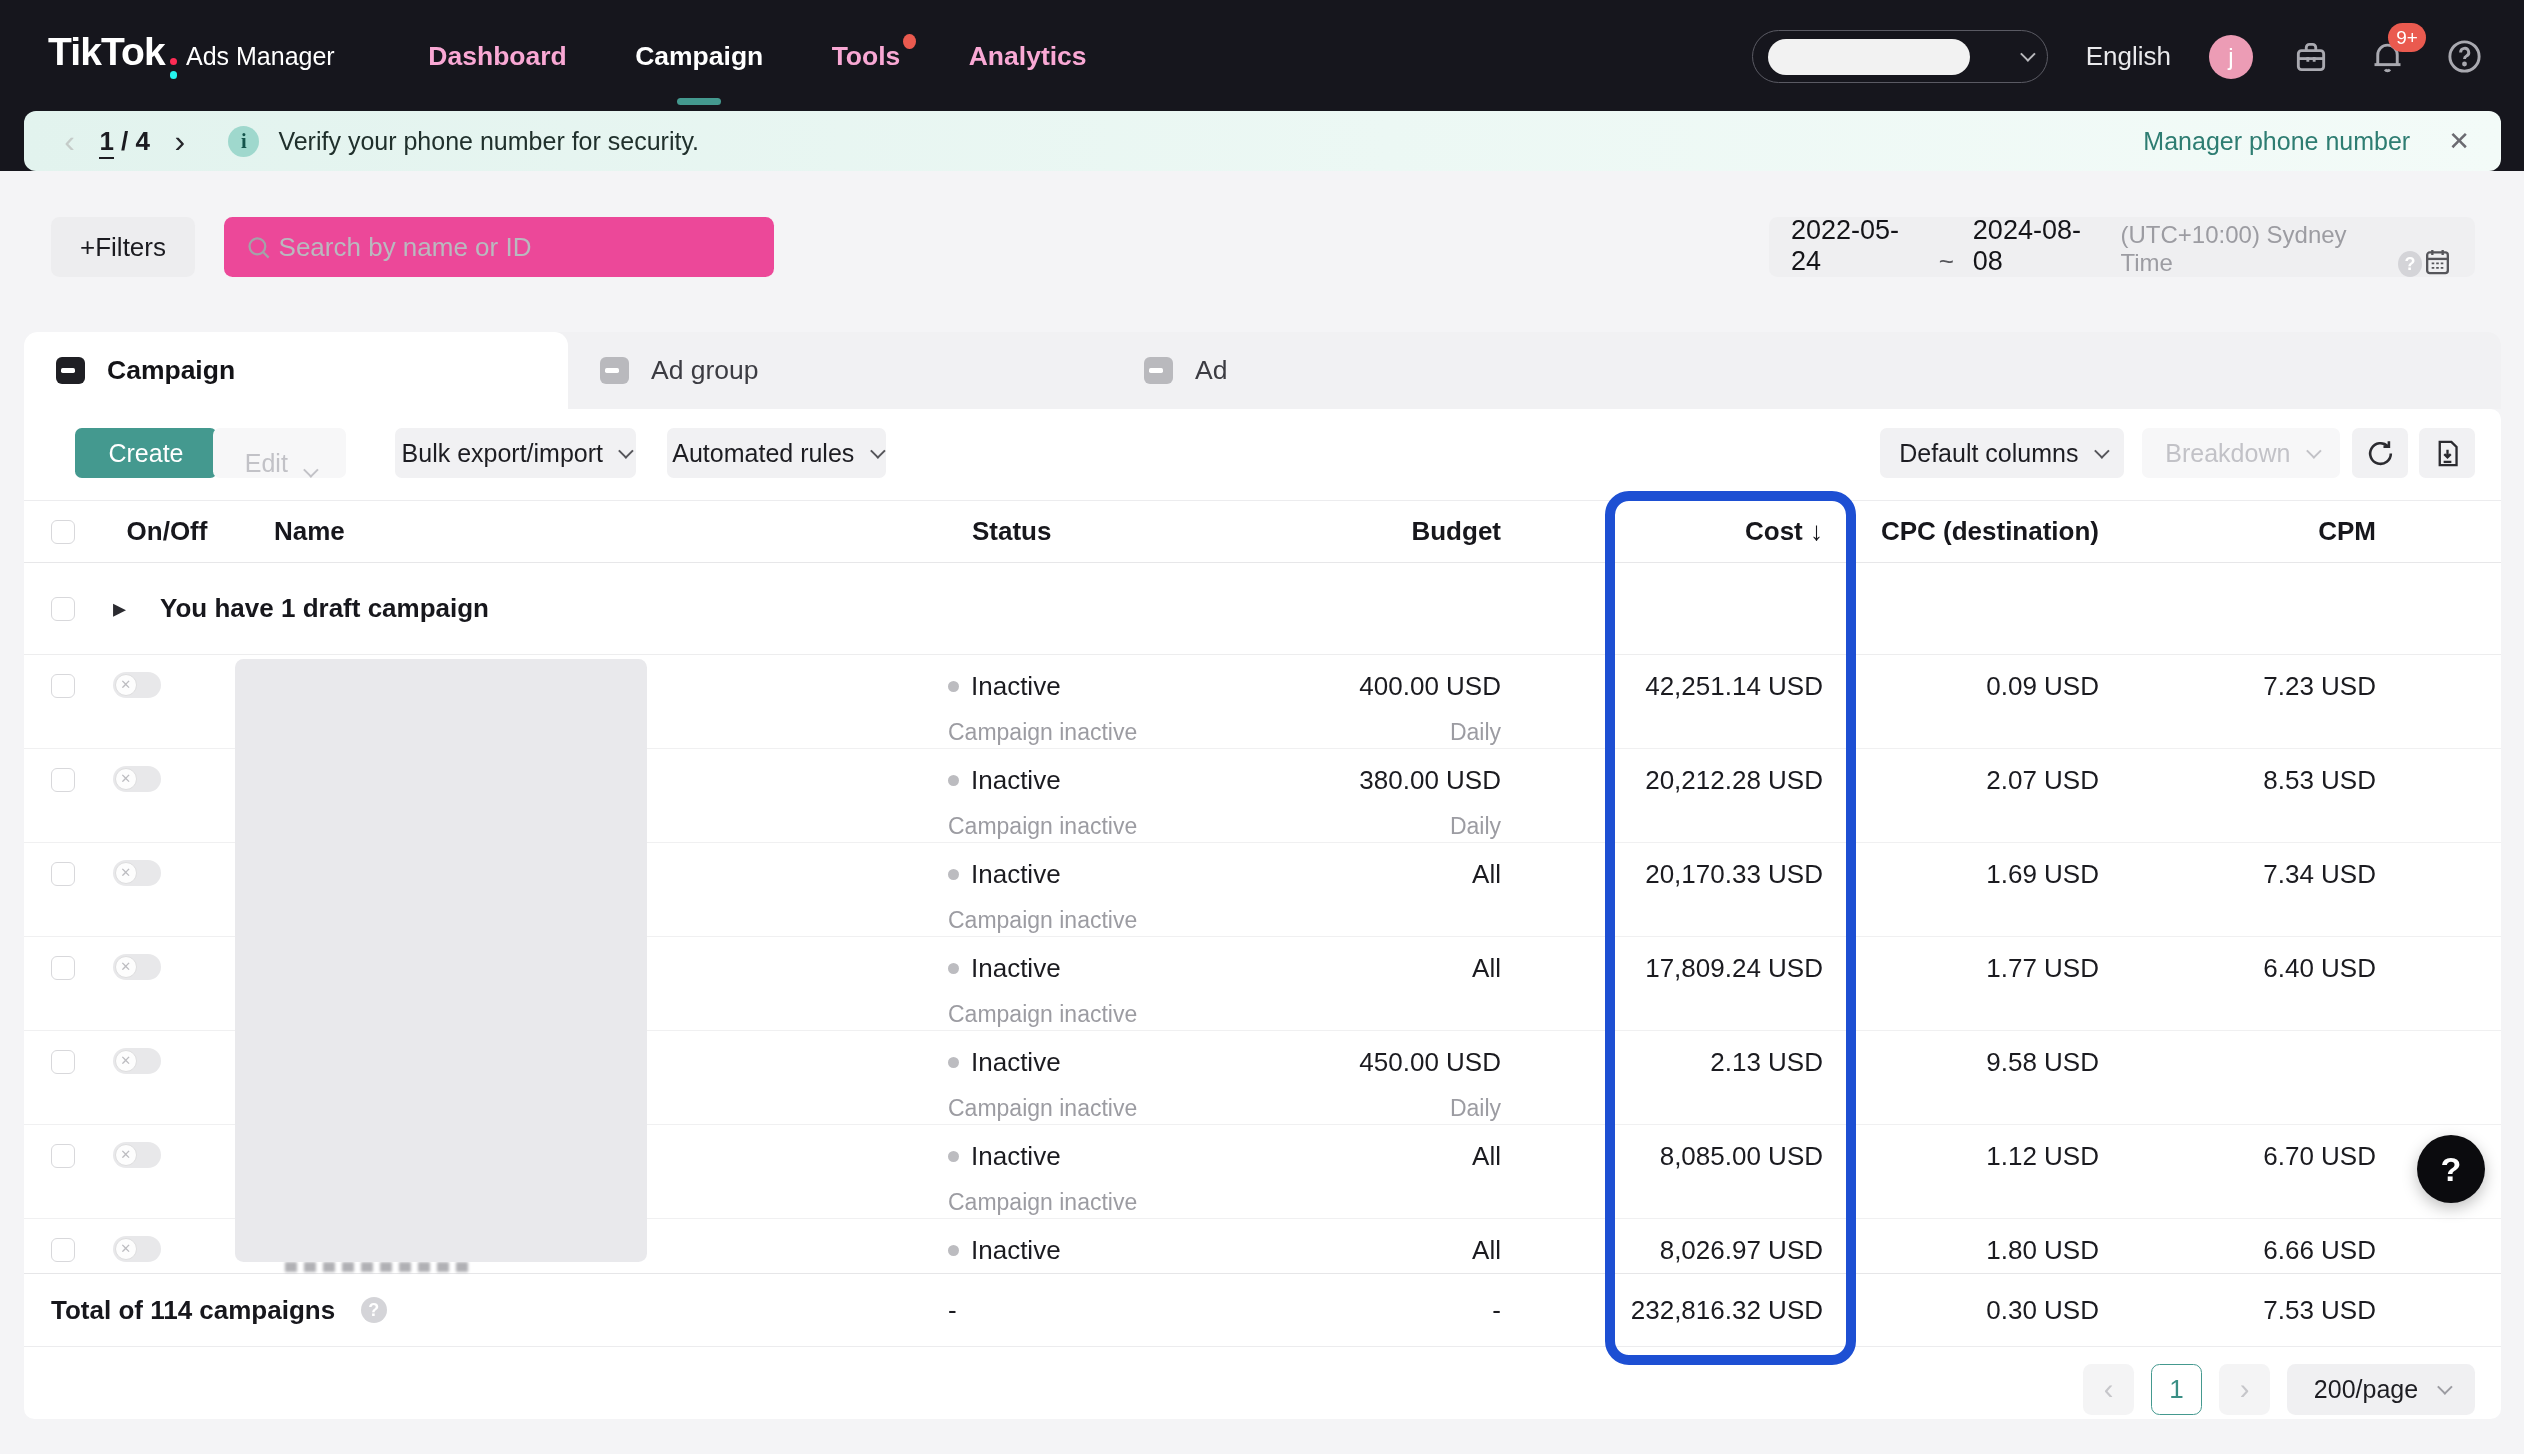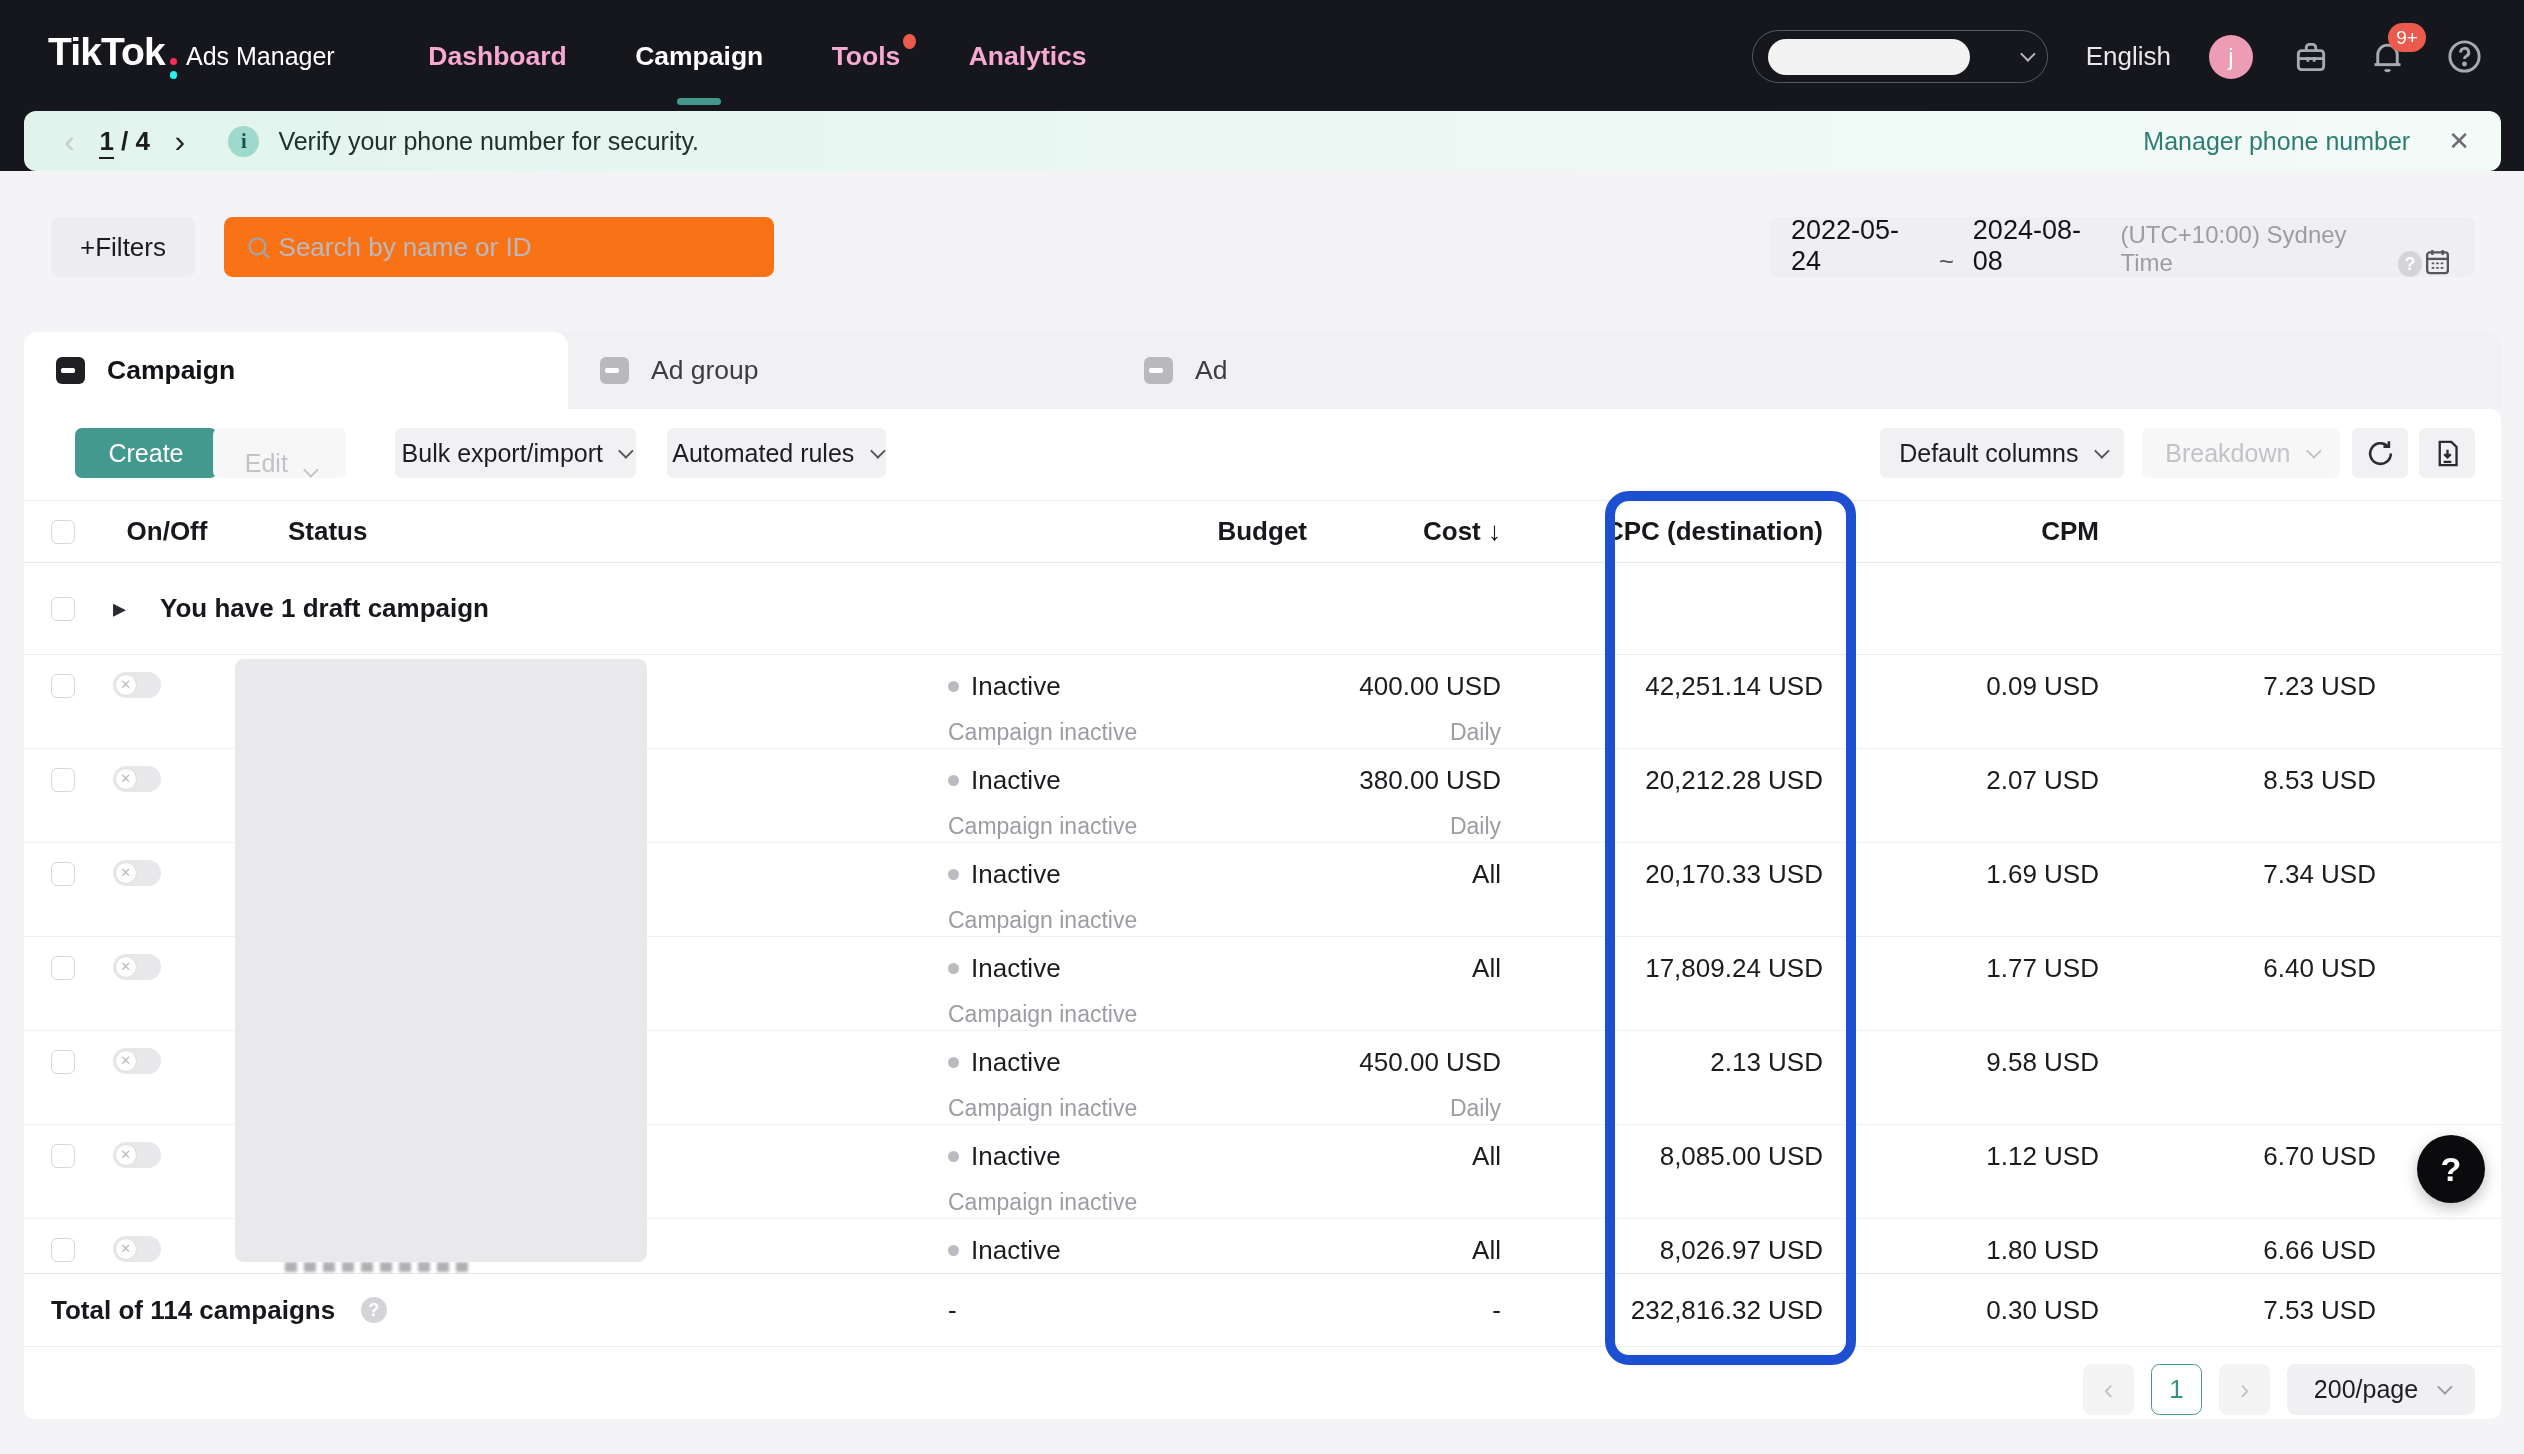--- a/index.html
+++ b/index.html
@@ -38,21 +38,21 @@
   .banner-count { font-size:26px; color:#1c1c21; font-weight:bold; margin:0 15.4px; }
   .banner-count .cur { border-bottom:2.6px solid #1c1c21; padding-bottom:1.7px; }
   .info-icon { width:31px; height:31px; border-radius:50%; background:#9fd8cd; color:#14544b; font-weight:bold; font-size:20.5px; font-family:"Liberation Serif", serif; display:flex; align-items:center; justify-content:center; margin:0 19px 0 34px; }
   .banner-msg { font-size:25px; color:#20302c; }
   .banner-right { margin-left:auto; display:flex; align-items:center; gap:38px; }
   .banner-link { color:#2e7d72; font-size:25px; cursor:pointer; }
   .banner-close { font-size:26px; color:#6b6b71; cursor:pointer; }
   
   .filter-row { position:absolute; left:0; top:217px; width:2525px; height:60px; }
   .filters-btn { position:absolute; left:51px; top:0; width:144px; height:60px; background:#ededef; border-radius:8.5px; font-size:26px; color:#1b1b20; display:flex; align-items:center; justify-content:center; gap:5.1px; cursor:pointer; }
-  .search-box { position:absolute; left:224px; top:0; width:550px; height:60px; background:#f97316; border-radius:8.5px; display:flex; align-items:center; padding:0 20.5px; gap:7px; }
+  .search-box { position:absolute; left:224px; top:0; width:550px; height:60px; background:#ec4899; border-radius:8.5px; display:flex; align-items:center; padding:0 20.5px; gap:7px; }
   .search-box input { border:none; outline:none; background:transparent; font-size:26px; color:#1b1b20; width:100%; font-family:inherit; }
   .search-box input::placeholder { color:#b9b9bf; }
   .date-box { position:absolute; right:50px; top:0; width:706px; height:60px; background:#efeff1; border-radius:8.5px; display:flex; align-items:flex-end; padding:0 22px; cursor:pointer; }
   .date-val { font-size:27px; color:#141418; }
   .date-sep { font-size:26px; color:#55555a; margin:0 19px; }
   .date-tz { font-size:24px; color:#9c9ca2; margin-left:19px; }
   .q-circle { width:26px; height:26px; border-radius:50%; background:#d4d4d8; color:#ffffff; font-size:18px; font-weight:bold; display:flex; align-items:center; justify-content:center; margin-left:12px; }
   .date-box .cal { margin-left:auto; }
   
   .tab-strip { position:absolute; left:24px; top:332px; width:2477px; height:77px; background:#f1f1f3; border-radius:13.7px 13.7px 0 0; display:flex; }
@@ -260,20 +260,21 @@
           <path d="M9 18.5h6"></path>
         </svg>
     </div>
   </div>
 
   <div class="grid thead">
     <div class="th-check">
         <div class="checkbox"></div>
       </div>
     <div class="th-onoff">On/Off</div>
+    <div class="th-name">Name</div>
     <div class="th-status">Status</div>
     <div class="num">Budget</div>
     <div class="num"><span>Cost</span> <span>↓</span></div>
     <div class="num">CPC (destination)</div>
     <div class="num">CPM</div>
   </div>
 
   <div class="draft-row">
     <div class="checkbox"></div>
     <span class="caret">▸</span>

